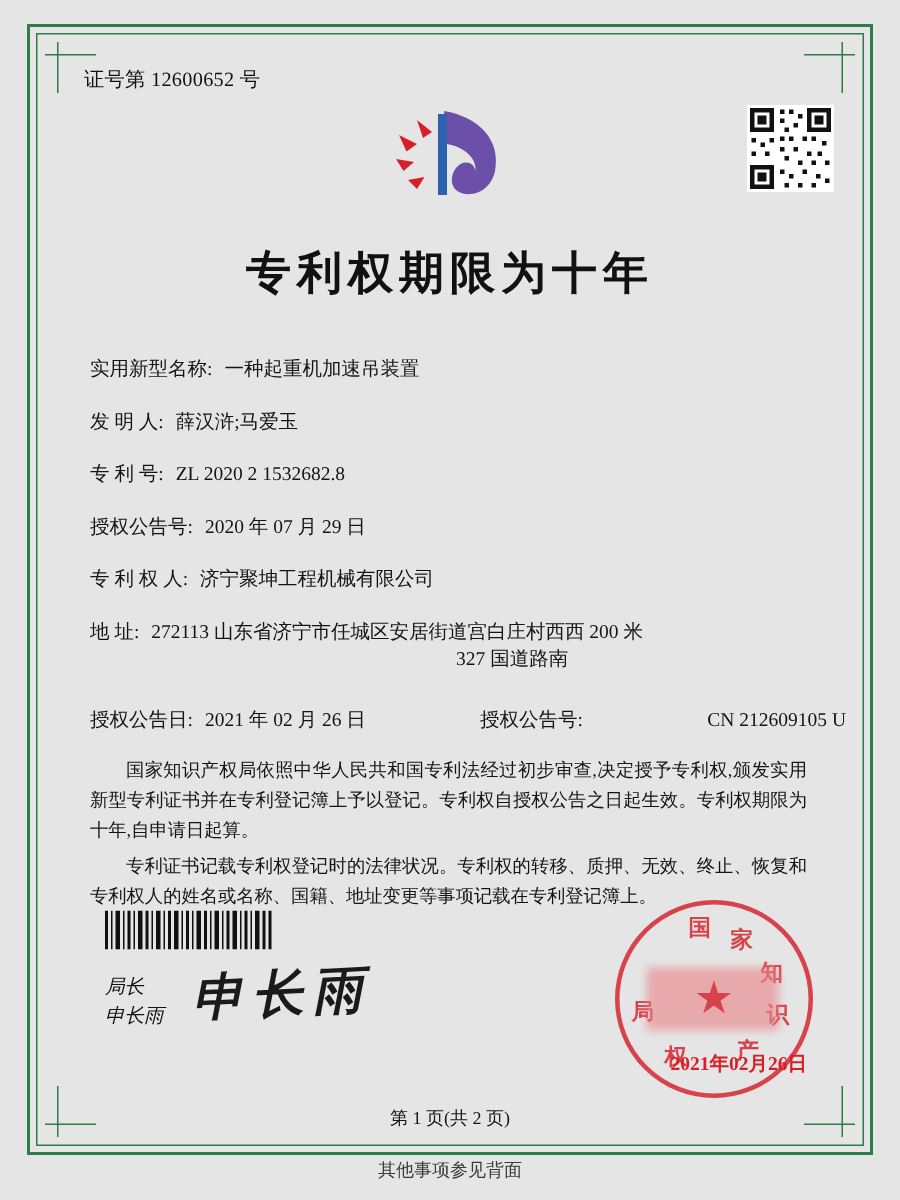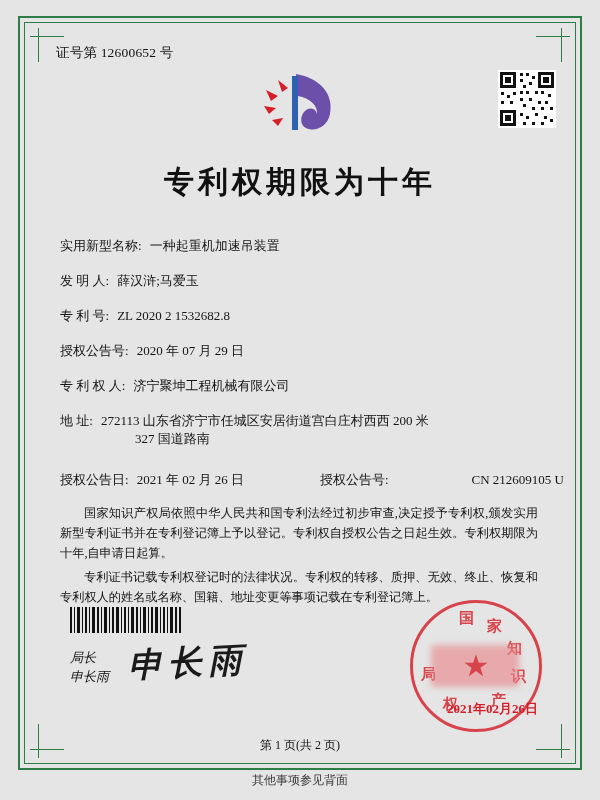--- a/index.html
+++ b/index.html
@@ -121,20 +121,21 @@
     white-space: nowrap;
     flex: 0 0 auto;
   }
   .field-value {
     margin-left: 8px;
     flex: 1 1 auto;
   }
   .field-value .line2 {
     display: block;
     margin-left: 34px;
+    text-align: center;
   }
   .row-split {
     display: flex;
     font-size: 13px;
     line-height: 18px;
     margin-bottom: 14px;
     color: #141414;
     margin-top: 23px;
   }
   .row-split .half {

